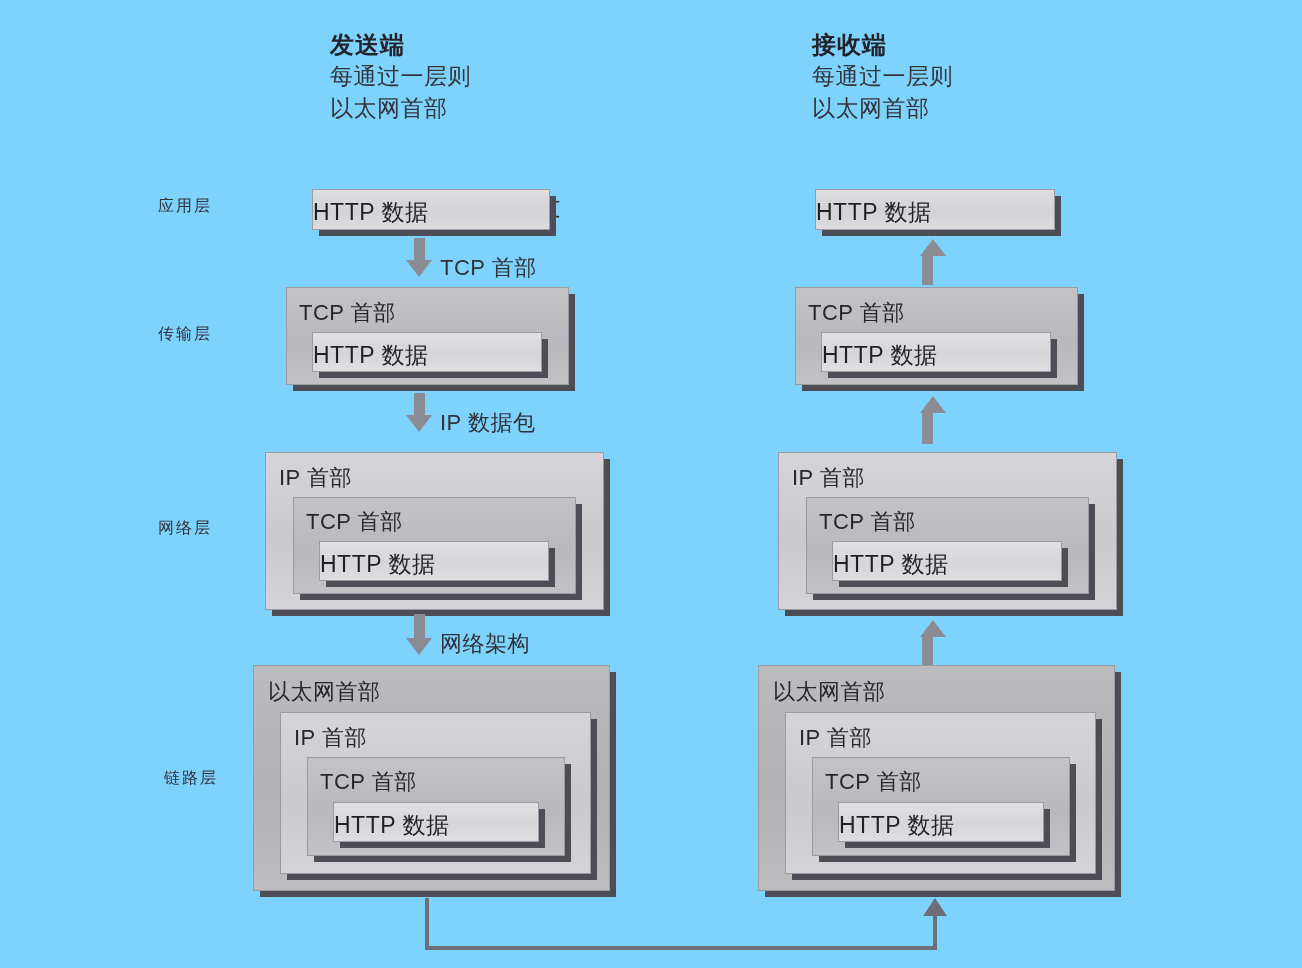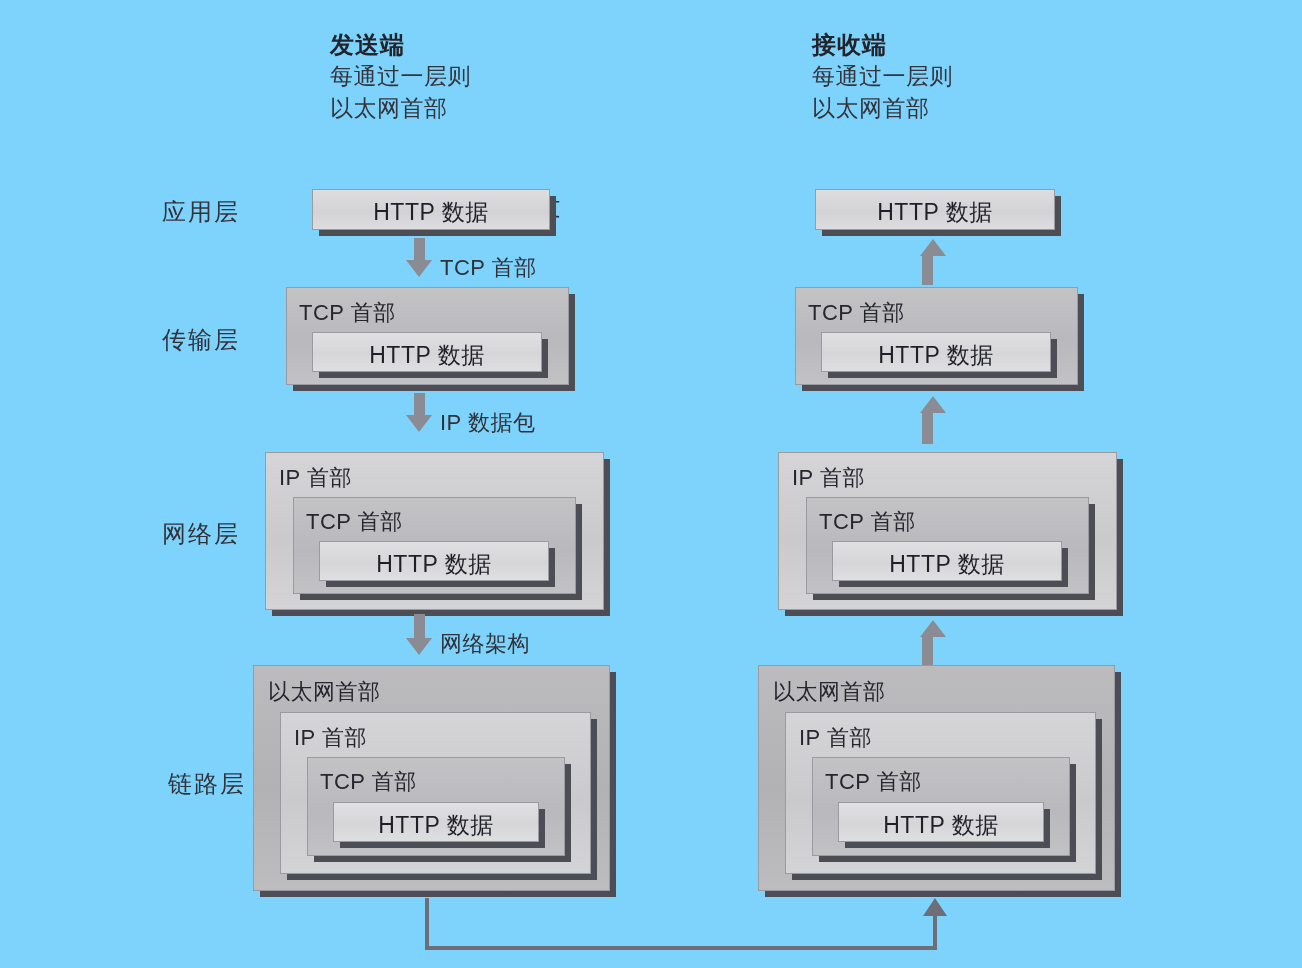--- a/index.html
+++ b/index.html
@@ -35,25 +35,25 @@
   .head-title {
     font-weight: bold;
     font-size: 24px;
     letter-spacing: 1px;
     color: #23232b;
   }
   .head-line { letter-spacing: 0.5px; }
 
   .layer-label {
     position: absolute;
-    font-size: 24px;
+    font-size: 16px;
     color: #32323b;
     letter-spacing: 2px;
     white-space: nowrap;
-    text-align: right;
+    text-align: center;
   }
 
   .flow-label {
     position: absolute;
     font-size: 22px;
     color: #31313a;
     white-space: nowrap;
     letter-spacing: 0.5px;
   }
 
@@ -94,21 +94,21 @@
   
   .sh-eth  { background: linear-gradient(180deg,#bcbcbe 0%, #b2b2b5 55%, #bdbdbf 100%); }
   .sh-ip   { background: linear-gradient(180deg,#d5d5d7 0%, #cacacd 55%, #d4d4d6 100%); }
   .sh-tcp  { background: linear-gradient(180deg,#c3c3c6 0%, #b9b9bd 55%, #c2c2c5 100%); }
   .sh-http { background: linear-gradient(180deg,#e0e0e2 0%, #d6d6d9 55%, #dfdfe1 100%); }
   .sh-app  { background: linear-gradient(180deg,#dededf 0%, #d3d3d6 55%, #dddde0 100%); }
 
   .centered-label {
     position: absolute;
     left: 0; right: 0;
-    text-align: center;
+    text-align: left;
     font-size: 23px;
     color: #1f1f27;
     letter-spacing: 0.5px;
   }
   .arrow-shaft {
     position: absolute;
     width: 11px;
     background: #8b8b93;
   }
   .arrow-headdown {

